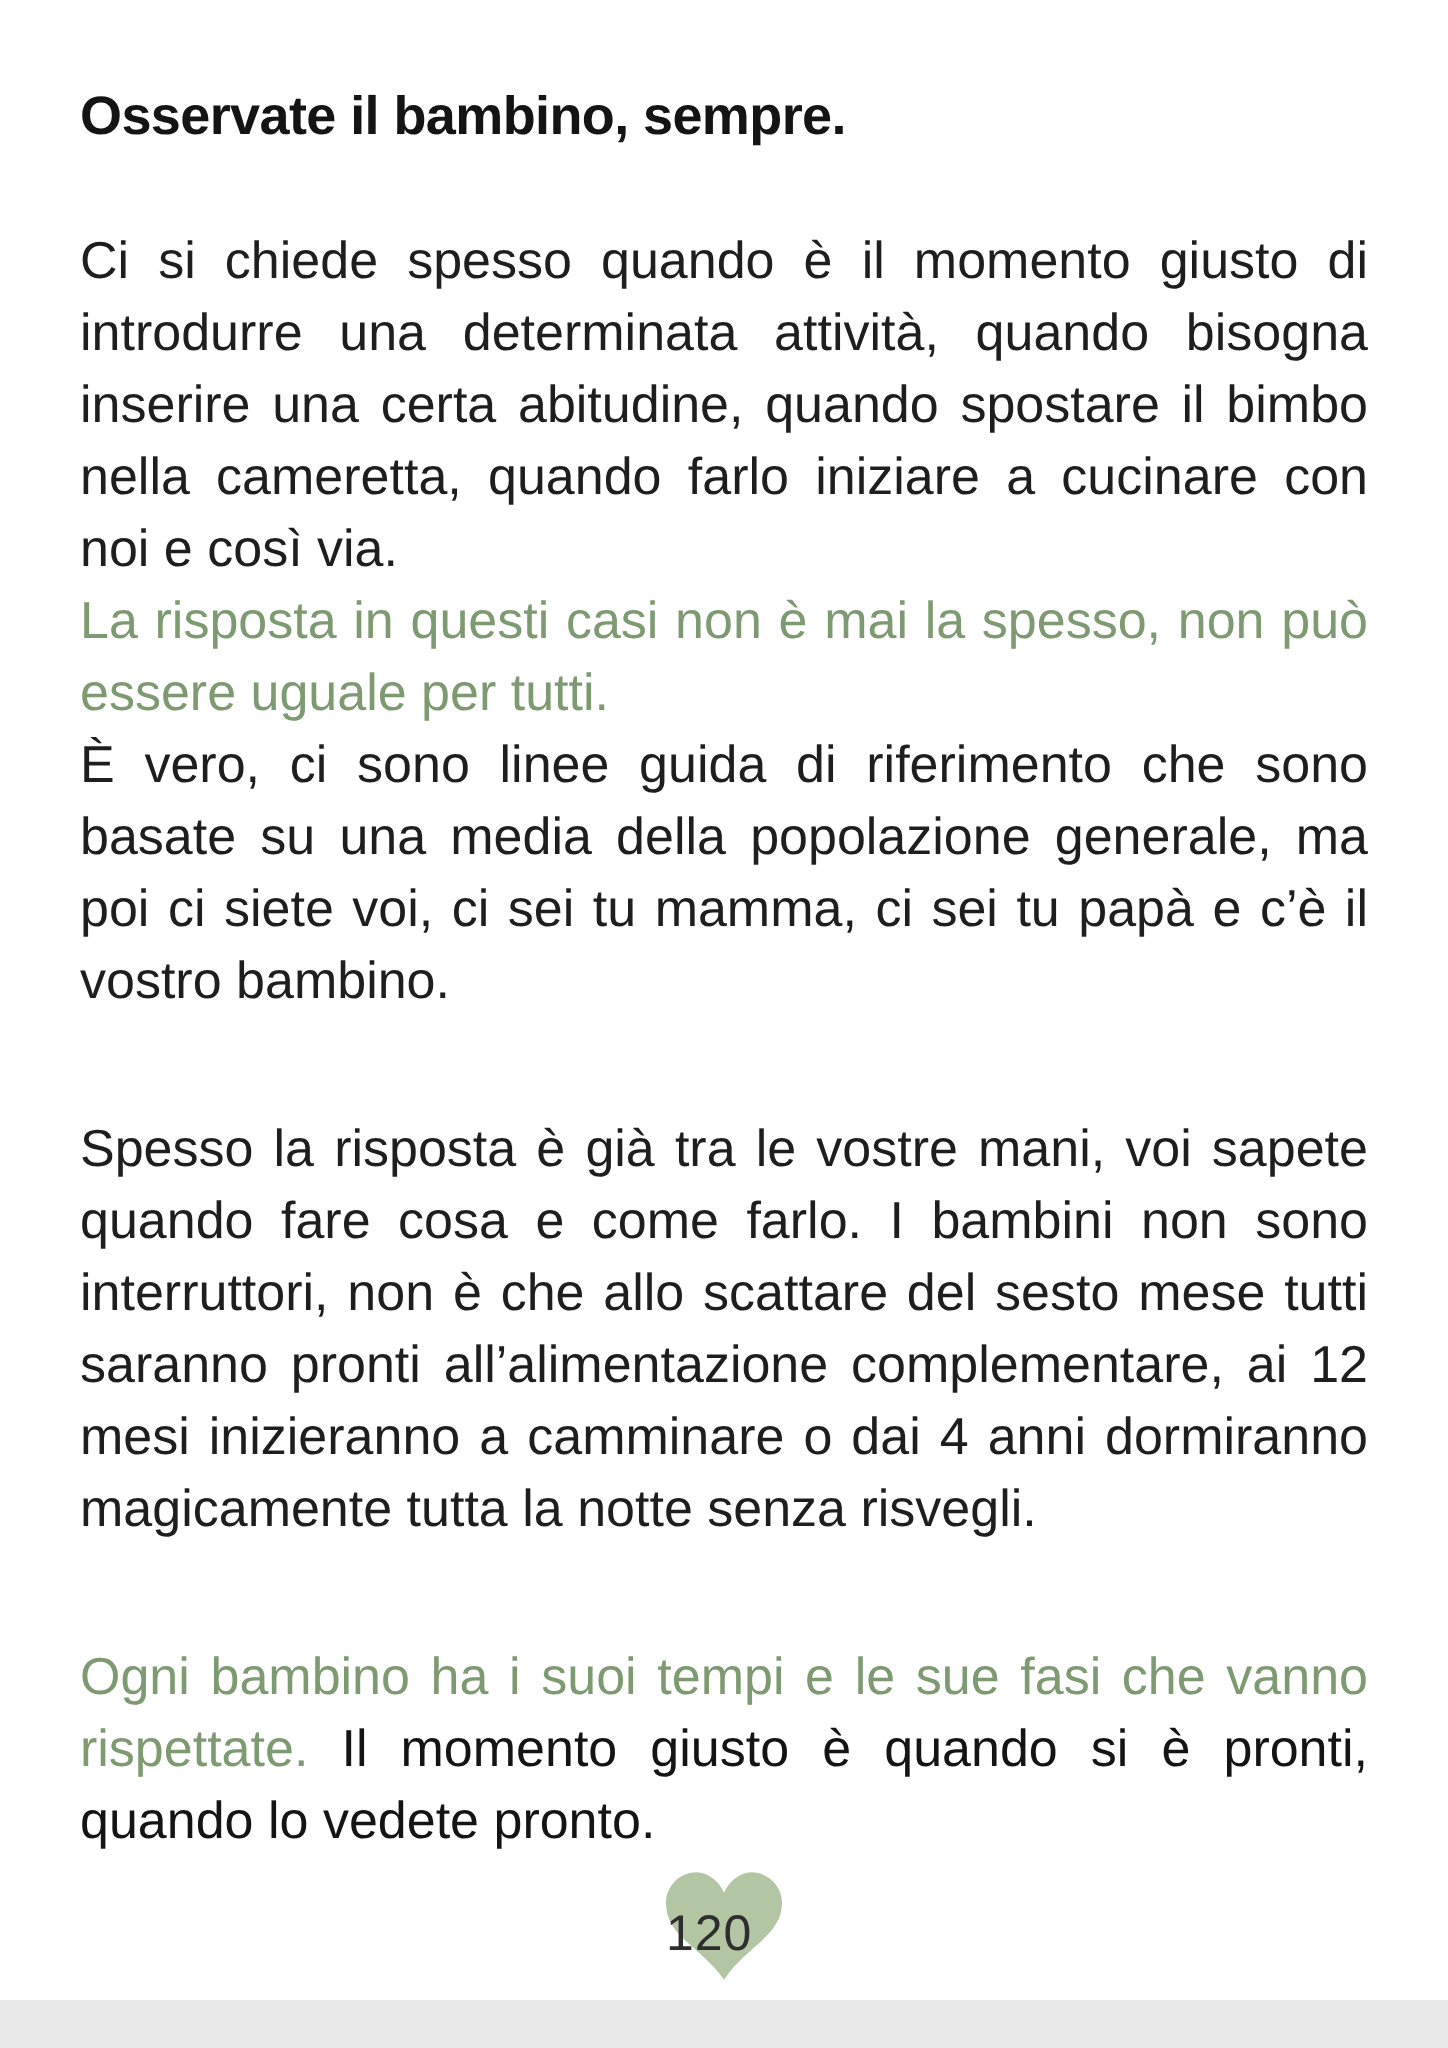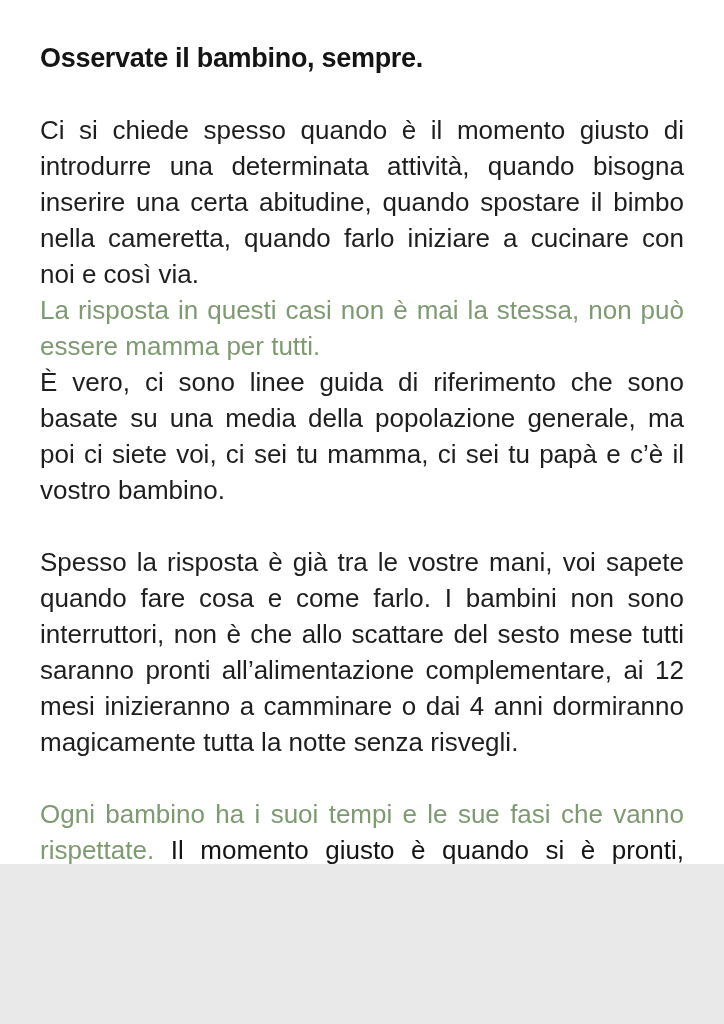--- a/index.html
+++ b/index.html
@@ -6,21 +6,21 @@
     --ink: #1e1e1e;
     --green: #7d9a70;
     --heart: #b3c6a4;
     --paper: #ffffff;
   }
   * { box-sizing: border-box; }
   html, body { margin: 0; padding: 0; background: #e9e9e9; }
   .page {
     position: relative;
     width: 724px;
-    height: 864px;
+    height: 1000px;
     margin: 0 auto;
     background: var(--paper);
     padding: 40px 40px 0 40px;
     font-family: "Liberation Sans", "DejaVu Sans", sans-serif;
     color: var(--ink);
     overflow: hidden;
   }
   .title {
     font-size: 27px;
     font-weight: 700;
@@ -29,21 +29,21 @@
     margin: 0 0 36px 0;
     color: #141414;
   }
   .para {
     font-size: 26px;
     line-height: 36px;
     text-align: justify;
     margin: 0;
     color: var(--ink);
   }
-  .gap-top { margin-top: 36px; }
+  .gap-top { margin-top: 48px; }
   .green { color: var(--green); }
   .bold { font-weight: 400; color: #141414; }
   .footer {
     margin-top: 8px;
     display: flex;
     justify-content: center;
   }
   .heart-wrap {
     position: relative;
     width: 58px;
@@ -63,21 +63,21 @@
 </style>
 </head>
 <body>
 
 <main class="page">
 
   <h1 class="title">Osservate il bambino, sempre.</h1>
 
   <p class="para">Ci si chiede spesso quando è il momento giusto di introdurre una determinata attività, quando bisogna inserire una certa abitudine, quando spostare il bimbo nella cameretta, quando farlo iniziare a cucinare con noi e così via.</p>
 
-  <p class="para green">La risposta in questi casi non è mai la stessa, non può essere mamma per tutti.</p>
+  <p class="para green">La risposta in questi casi non è mai la spesso, non può essere uguale per tutti.</p>
 
   <p class="para">È vero, ci sono linee guida di riferimento che sono basate su una media della popolazione generale, ma poi ci siete voi, ci sei tu mamma, ci sei tu papà e c’è il vostro bambino.</p>
 
   <p class="para gap-top">Spesso la risposta è già tra le vostre mani, voi sapete quando fare cosa e come farlo. I bambini non sono interruttori, non è che allo scattare del sesto mese tutti saranno pronti all’alimentazione complementare, ai 12 mesi inizieranno a camminare o dai 4 anni dormiranno magicamente tutta la notte senza risvegli.</p>
 
   <p class="para gap-top">
     <span class="green">Ogni bambino ha i suoi tempi e le sue fasi che vanno rispettate.</span>
     <span class="bold">Il momento giusto è quando si è pronti, quando lo vedete pronto.</span>
   </p>
 

